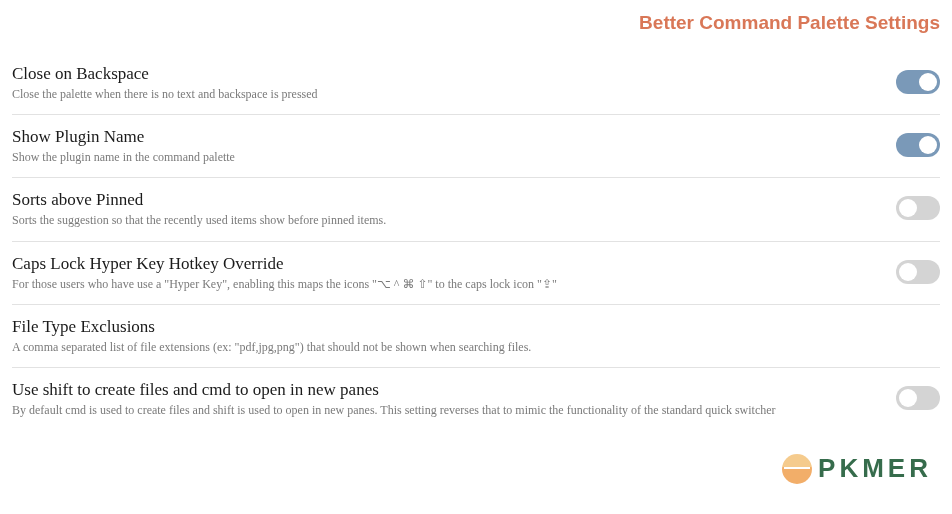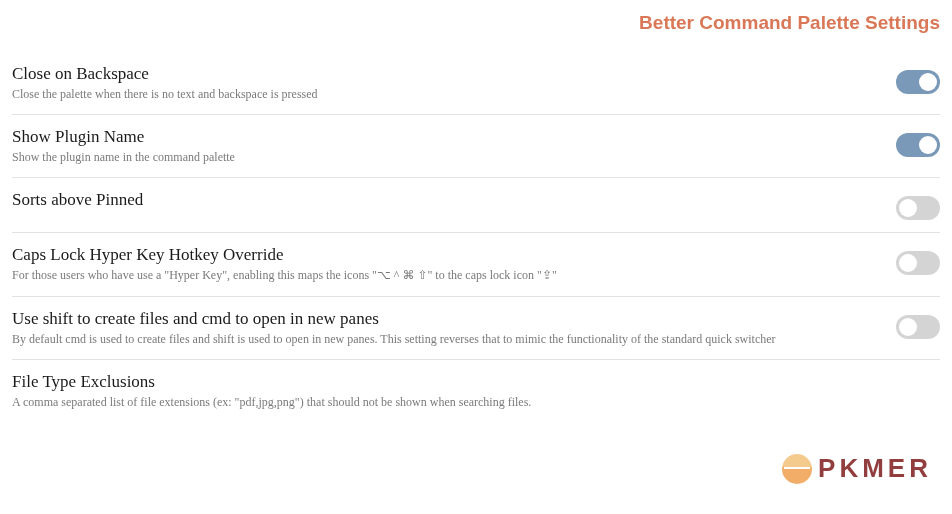--- a/index.html
+++ b/index.html
@@ -84,21 +84,21 @@
       top: 45%;
       left: 2px;
       right: 2px;
       height: 2px;
       background: #fff;
     }
     .wm-text {
       font-size: 26px;
       font-weight: 700;
       letter-spacing: 4px;
-      color: #7f1d1d;
+      color: #14532d;
     }
   </style>
 </head>
 <body>
 
 <h2 class="page-title">Better Command Palette Settings</h2>
 
 <div id="settings-container">
     <div class="setting-row">
       <div class="setting-body">
@@ -114,47 +114,48 @@
         <div class="setting-title">Show Plugin Name</div>
         <div class="setting-desc">Show the plugin name in the command palette</div>
       </div>
       <div class="toggle on">
         <div class="toggle-knob"></div>
       </div>
     </div>
     <div class="setting-row">
       <div class="setting-body">
         <div class="setting-title">Sorts above Pinned</div>
+        <div class="setting-desc">Sorts the suggestion so that the recently used items show before pinned items.</div>
       </div>
       <div class="toggle off">
         <div class="toggle-knob"></div>
       </div>
     </div>
     <div class="setting-row">
       <div class="setting-body">
         <div class="setting-title">Caps Lock Hyper Key Hotkey Override</div>
         <div class="setting-desc">For those users who have use a "Hyper Key", enabling this maps the icons "⌥ ^ ⌘ ⇧" to the caps lock icon "⇪"</div>
       </div>
       <div class="toggle off">
         <div class="toggle-knob"></div>
       </div>
     </div>
     <div class="setting-row">
       <div class="setting-body">
+        <div class="setting-title">File Type Exclusions</div>
+        <div class="setting-desc">A comma separated list of file extensions (ex: "pdf,jpg,png") that should not be shown when searching files.</div>
+      </div>
+    </div>
+    <div class="setting-row">
+      <div class="setting-body">
         <div class="setting-title">Use shift to create files and cmd to open in new panes</div>
         <div class="setting-desc">By default cmd is used to create files and shift is used to open in new panes. This setting reverses that to mimic the functionality of the standard quick switcher</div>
       </div>
       <div class="toggle off">
         <div class="toggle-knob"></div>
-      </div>
-    </div>
-    <div class="setting-row">
-      <div class="setting-body">
-        <div class="setting-title">File Type Exclusions</div>
-        <div class="setting-desc">A comma separated list of file extensions (ex: "pdf,jpg,png") that should not be shown when searching files.</div>
       </div>
     </div>
   </div>
 
 <div class="watermark">
   <div class="wm-circle"></div>
   <div class="wm-text">PKMER</div>
 </div>
 
 </body></html>

